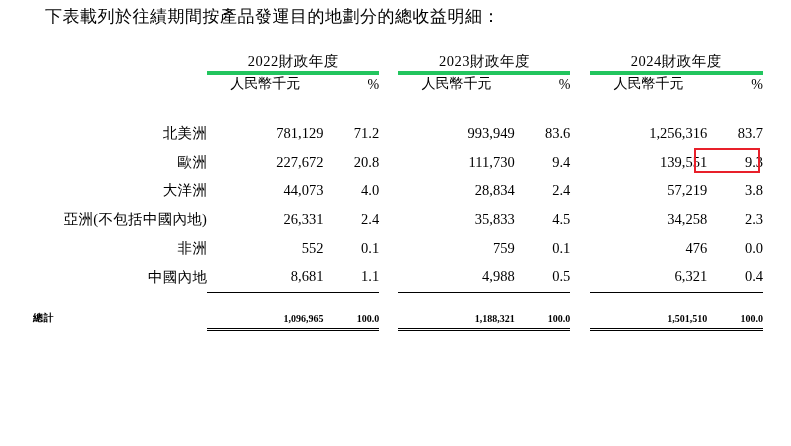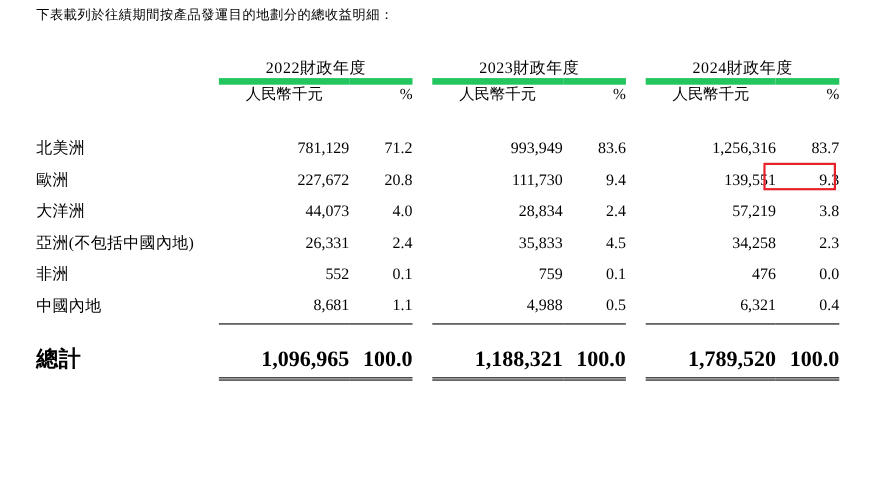--- a/index.html
+++ b/index.html
@@ -15,23 +15,23 @@
     overflow: hidden;
   }
   .page {
     position: relative;
     width: 791px;
     height: 446px;
     box-sizing: border-box;
   }
   .intro {
     position: absolute;
-    left: 33px;
+    left: 45px;
     top: 5px;
-    font-size: 12px;
+    font-size: 17px;
     letter-spacing: 0.5px;
     white-space: nowrap;
   }
   table.fin {
     position: absolute;
     left: 33px;
     top: 52px;
     width: 730px;
     border-collapse: collapse;
     font-size: 14.5px;
@@ -47,55 +47,55 @@
   .col-gap   { width: 22px; }
 
   .yearhead td {
     text-align: center;
     font-weight: bold;
     font-size: 14.5px;
     padding-bottom: 3px;
     letter-spacing: 0.5px;
   }
   .yearhead td.yh {
-    border-bottom: 6px solid #22c55e;
+    border-bottom: 4px solid #22c55e;
   }
   .unithead td {
     padding-top: 9px;
     padding-bottom: 6px;
     font-size: 14px;
     font-weight: bold;
     margin-top: 40px;
   }
   .unithead td.unit { text-align: center; }
   .unithead td.pct  { text-align: right; }
 
   .spacer-row td { height: 26px; }
 
   tr.datarow td {
     padding-top: 6px;
     padding-bottom: 6px;
     font-size: 14.5px;
     line-height: 1.15;
   }
-  tr.datarow td.lbl { text-align: left; letter-spacing: 0.3px; }
+  tr.datarow td.lbl { text-align: right; letter-spacing: 0.3px; }
   tr.datarow td.num { text-align: right; }
 
   tr.lastdata td { padding-bottom: 7px; }
 
   tr.rule-row td { padding: 0; height: 8px; }
   tr.rule-row td.ruled {
     border-top: 1px solid #000;
   }
 
   tr.total td {
     padding-top: 10px;
     padding-bottom: 4px;
     font-weight: bold;
-    font-size: 20px;
+    font-size: 10px;
   }
   tr.total td.lbl { text-align: left; letter-spacing: 0.5px; }
   tr.total td.num { text-align: right; }
 
   tr.dbl-row td { padding: 0; height: 6px; }
   tr.dbl-row td.dbl {
     border-top: 3px double #000;
     height: 6px;
   }
 
@@ -238,21 +238,21 @@
       </tr>
 
       <tr class="total">
         <td class="lbl">總計</td>
         <td class="num">1,096,965</td>
         <td class="num">100.0</td>
         <td></td>
         <td class="num">1,188,321</td>
         <td class="num">100.0</td>
         <td></td>
-        <td class="num">1,789,520</td>
+        <td class="num">1,501,510</td>
         <td class="num">100.0</td>
       </tr>
 
       <tr class="dbl-row">
         <td></td>
         <td class="dbl" colspan="2"></td>
         <td></td>
         <td class="dbl" colspan="2"></td>
         <td></td>
         <td class="dbl" colspan="2"></td>

